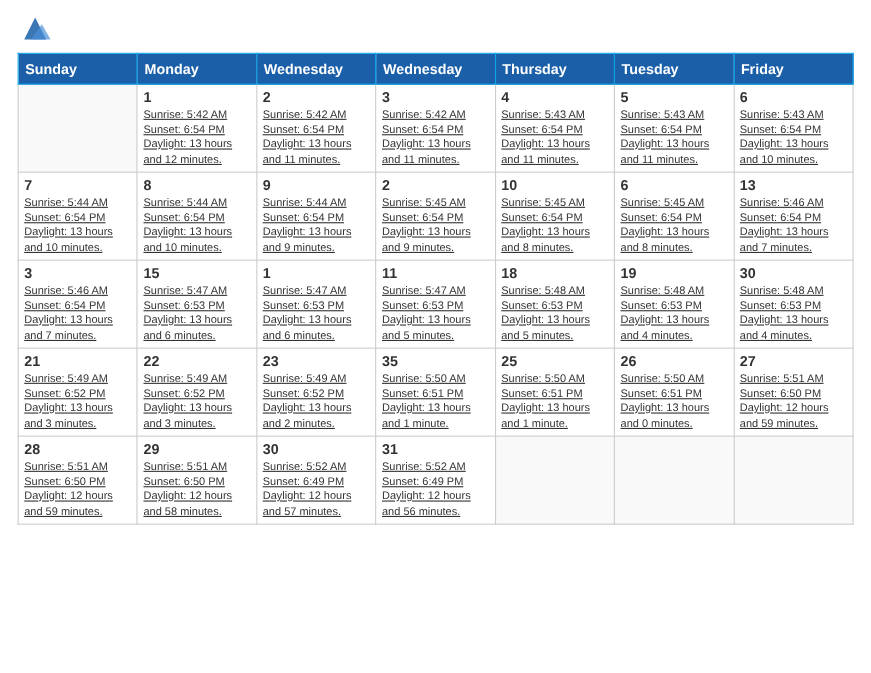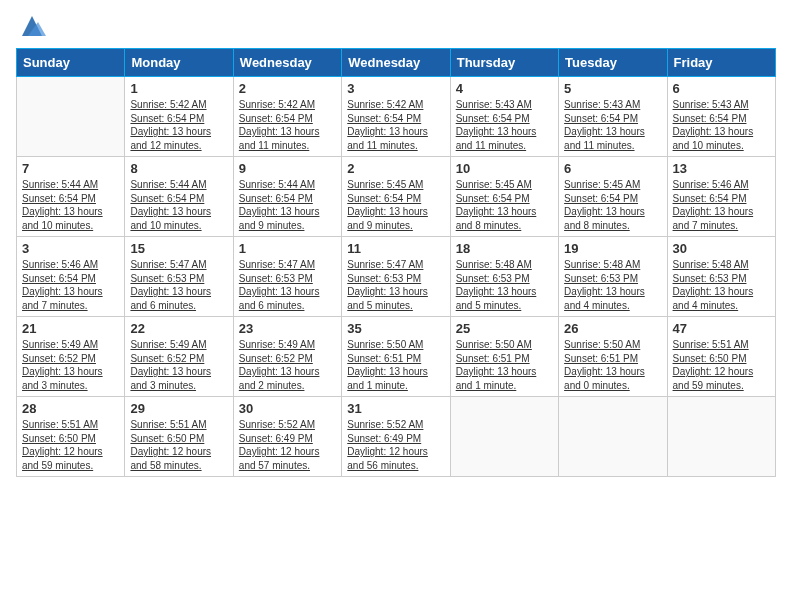--- a/index.html
+++ b/index.html
@@ -310,21 +310,21 @@
 and 1 minute.</div>
         </td>
         <td>
           <span class="day-number">26</span>
           <div class="day-info" style="white-space: pre-line;">Sunrise: 5:50 AM
 Sunset: 6:51 PM
 Daylight: 13 hours
 and 0 minutes.</div>
         </td>
         <td>
-          <span class="day-number">47</span>
+          <span class="day-number">27</span>
           <div class="day-info" style="white-space: pre-line;">Sunrise: 5:51 AM
 Sunset: 6:50 PM
 Daylight: 12 hours
 and 59 minutes.</div>
         </td>
       </tr>
       <tr>
         <td>
           <span class="day-number">28</span>
           <div class="day-info" style="white-space: pre-line;">Sunrise: 5:51 AM

